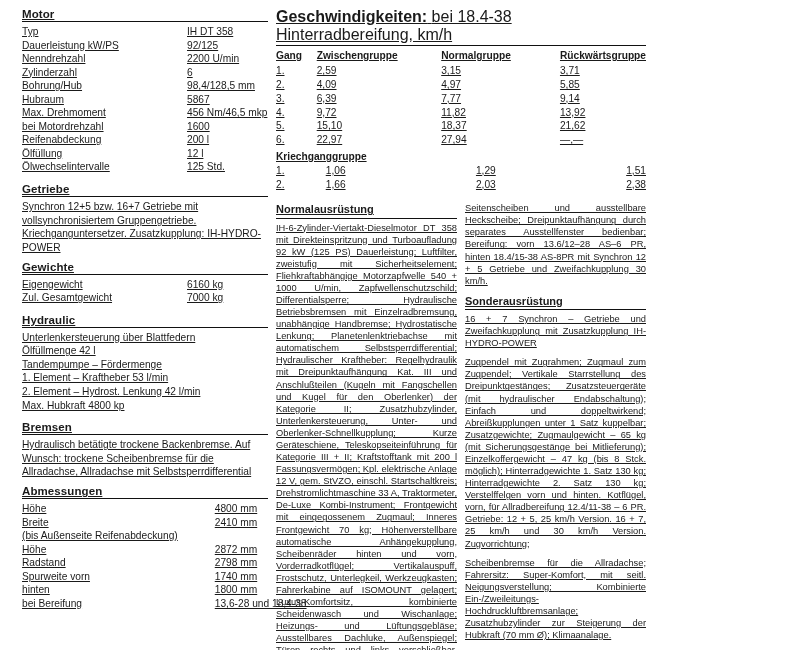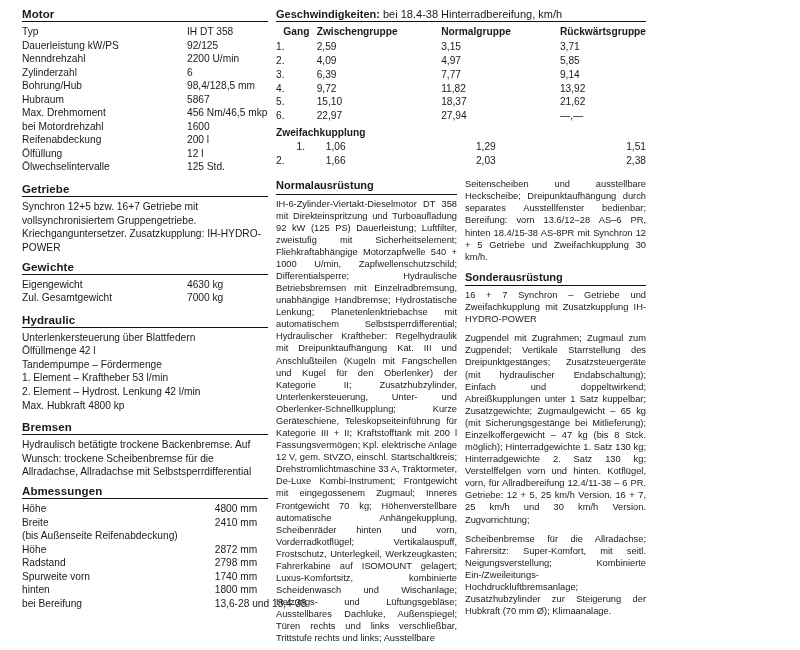--- a/index.html
+++ b/index.html
@@ -15,20 +15,21 @@
     position: relative;
     overflow: hidden;
   }
   .page {
     width: 656px;
     height: 650px;
     box-sizing: border-box;
     padding: 8px 10px 6px 22px;
     display: flex;
     flex-direction: row;
+    text-decoration: underline;
   }
   .col-left {
     width: 254px;
     flex: 0 0 254px;
     padding-right: 8px;
     box-sizing: border-box;
   }
   .col-right {
     flex: 1 1 auto;
     box-sizing: border-box;
@@ -72,21 +73,21 @@
   }
   .block-gap {
     height: 9px;
   }
   .block-gap.lg {
     height: 11px;
   }
 
   
   .speed-head {
-    font-size: 11px;
+    font-size: 16px;
     font-weight: bold;
     margin: 0 0 1px 0;
   }
   .speed-head .sub {
     font-weight: normal;
   }
   .speed-table {
     width: 100%;
     border-collapse: collapse;
     font-size: 10.2px;
@@ -94,21 +95,21 @@
   }
   .speed-table th {
     text-align: left;
     font-weight: bold;
     font-size: 10.2px;
     padding: 0 0 2px 0;
   }
   .speed-table td {
     padding: 0 0 0.5px 0;
   }
-  .speed-table .c-gang { width: 56px; text-align: center; }
+  .speed-table .c-gang { width: 56px; }
   .speed-table .c-zw   { width: 170px; }
   .speed-table .c-norm { width: 170px; }
   .krh {
     font-size: 10.2px;
     font-weight: bold;
     margin: 4px 0 2px 0;
   }
   .three-col {
     display: flex;
     flex-direction: row;
@@ -192,21 +193,21 @@
     <h2 class="sect">Getriebe</h2>
     <hr class="rule">
     <p class="para">Synchron 12+5 bzw. 16+7 Getriebe mit vollsynchronisiertem Gruppengetriebe. Kriechganguntersetzer. Zusatzkupplung: IH-HYDRO-POWER</p>
 
     <h2 class="sect">Gewichte</h2>
     <hr class="rule">
     <table class="spec-table">
       <tbody>
           <tr>
         <td class="label">Eigengewicht</td>
-        <td class="val">4630 kg</td>
+        <td class="val">6160 kg</td>
       </tr>
       <tr>
         <td class="label">Zul. Gesamtgewicht</td>
         <td class="val">7000 kg</td>
       </tr>
     </tbody>
       </table>
 
     <div class="block-gap"></div>
 
@@ -330,21 +331,21 @@
       </tr>
       <tr>
         <td>6.</td>
         <td>22,97</td>
         <td>27,94</td>
         <td>—,—</td>
       </tr>
     </tbody>
       </table>
 
-    <div class="krh">Zweifachkupplung</div>
+    <div class="krh">Kriechganggruppe</div>
     <table class="speed-table">
       <tbody>
           <tr>
         <td class="c-gang">1.</td>
         <td class="c-zw">1,06</td>
         <td class="c-norm">1,29</td>
         <td>1,51</td>
       </tr>
       <tr>
         <td>2.</td>

